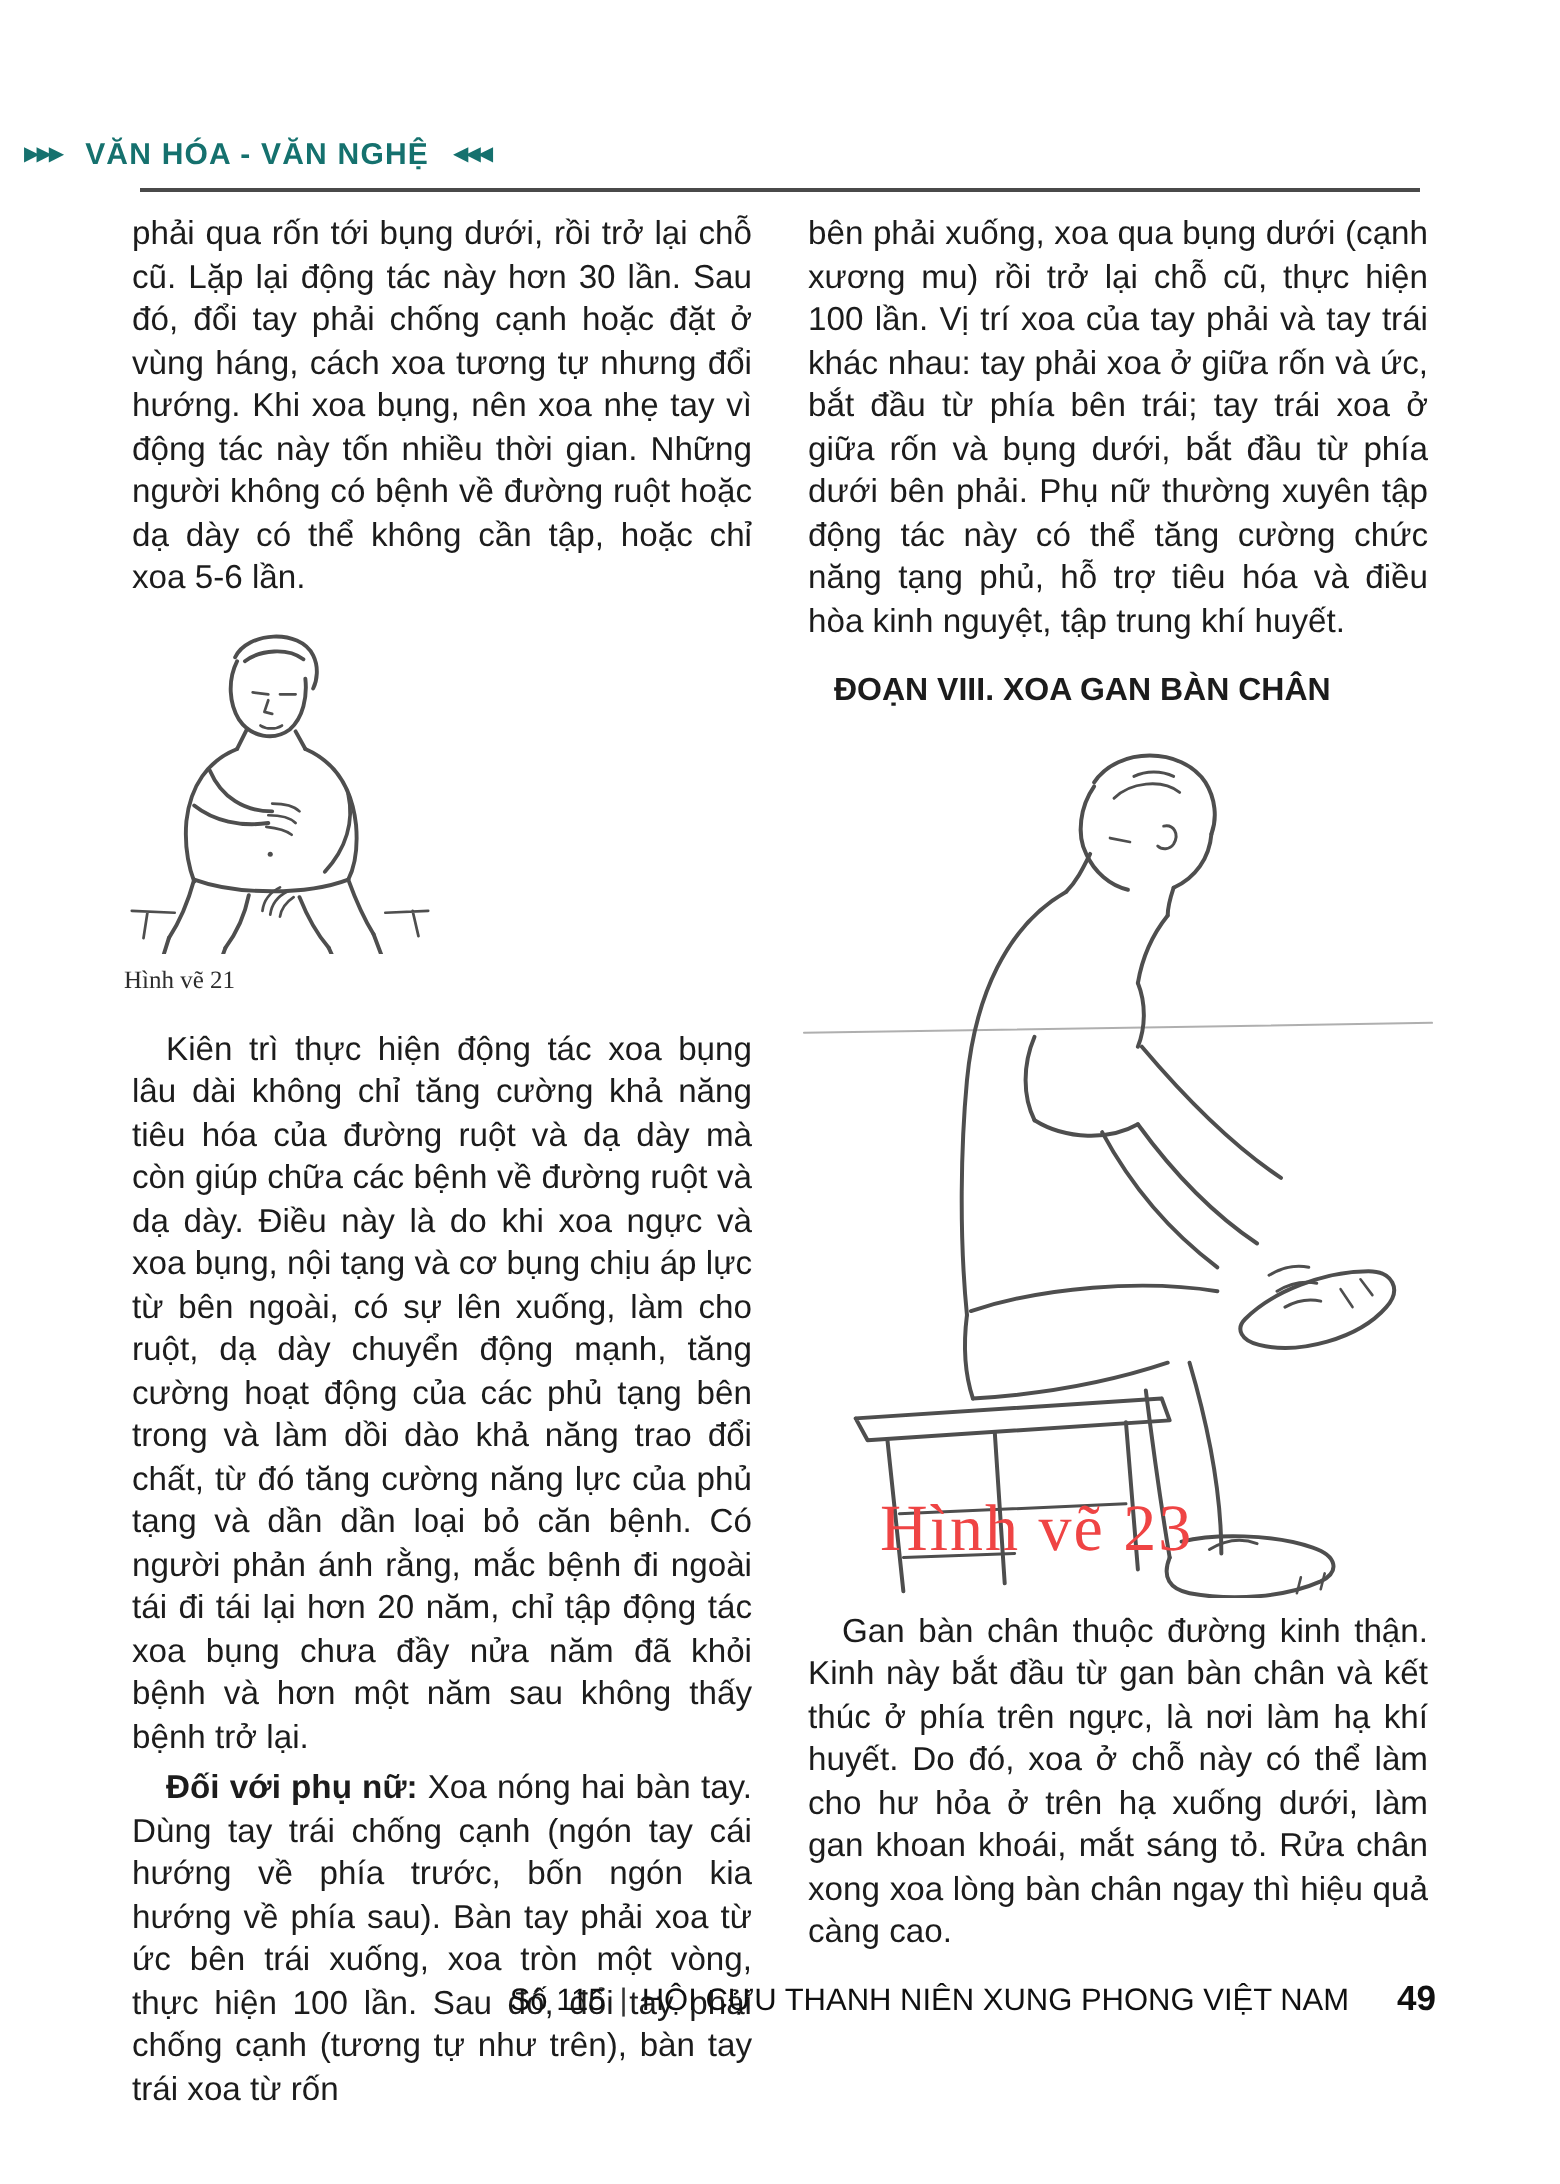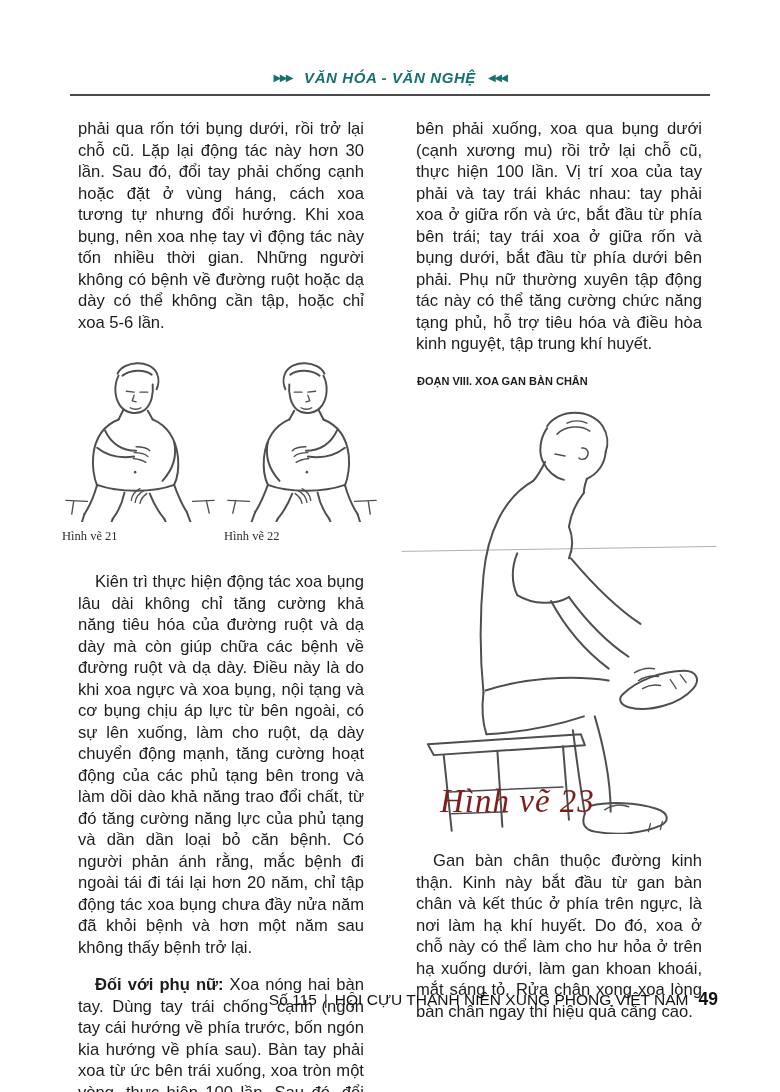--- a/index.html
+++ b/index.html
@@ -1,50 +1,50 @@
 <!DOCTYPE html>
 <html><head>
 <meta charset="utf-8">
 <style>
   html,body{margin:0;padding:0;background:#ffffff;}
   .page{position:relative;width:780px;height:1092px;background:#ffffff;overflow:hidden;
         font-family:"Liberation Sans","DejaVu Sans",sans-serif;color:#1c1c1c;}
 
   
-  .header{position:absolute;top:69px;left:0;width:100%;text-align:center;
-          color:#15716e;font-weight:bold;font-size:15px;letter-spacing:.6px;font-style:italic;}
+  .header{position:absolute;top:69px;left:0;width:100%;text-align:left;
+          color:#15716e;font-weight:bold;font-size:15px;letter-spacing:.6px;}
   .header .arrows{font-size:10px;letter-spacing:-1.5px;position:relative;top:-2px;
                   padding:0 12px;color:#15716e;}
   .header-rule{position:absolute;top:94px;left:70px;width:640px;height:2px;background:#4a4a4a;}
 
   
   .columns{position:absolute;top:102px;left:62px;width:656px;display:flex;gap:20px;}
   .col{width:318px;font-size:16.6px;line-height:21.5px;text-align:justify;}
-  .col p{margin:16px;text-indent:17px;}
+  .col p{margin:4px;text-indent:17px;}
   .col p.noindent{text-indent:0;}
   .italic{}
   .bold-lead{font-weight:bold;}
-  .section-heading{font-weight:bold;text-indent:17px;margin:14px 0 1px 0;font-size:11px;}
+  .section-heading{font-weight:bold;text-indent:17px;margin:14px 0 1px 0;font-size:16px;}
 
   
   .sk{stroke:#4e4e4e;fill:none;stroke-width:2;stroke-linecap:round;stroke-linejoin:round;}
   .figrow{display:flex;justify-content:space-between;padding:5px 0 8px 0;}
   .figure{width:156px;text-align:left;}
   .figcap{font-family:"Liberation Serif","DejaVu Serif",serif;font-size:12.5px;color:#2d2d2d;
           text-indent:0;margin-top:-2px;}
   .fig23wrap{position:relative;width:318px;height:438px;margin:4px 0 6px 0;}
   .fig23cap{position:absolute;left:40px;bottom:22px;
             font-family:"Liberation Serif","DejaVu Serif",serif;
-            font-size:33px;color:#7f1d1d;letter-spacing:1px;font-style:italic;}
+            font-size:33px;color:#ef4444;letter-spacing:1px;}
 
   
   .footer{position:absolute;top:989px;left:0;width:718px;text-align:right;
           font-size:15.5px;color:#101010;white-space:nowrap;}
   .footer .sep{padding:0 7px;font-weight:300;color:#333;}
-  .footer .pageno{font-weight:bold;font-size:17.5px;margin-left:10px;}
+  .footer .pageno{font-weight:bold;font-size:17.5px;margin-left:24px;}
 </style>
 </head>
 <body>
 
 <div class="page">
 
   <div class="header">
     <span class="arrows">▶▶▶</span><span>VĂN HÓA - VĂN NGHỆ</span><span class="arrows">◀◀◀</span>
   </div>
   <div class="header-rule"></div>
@@ -78,26 +78,20 @@
                 <path d="M36,134 c-3,11 -7,21 -13,30"></path>
                 <path d="M115,134 c4,11 8,20 13,28"></path>
                 <path d="M64,142 c-2,10 -6,19 -12,27 M90,143 c4,10 9,19 15,26"></path>
                 <path d="M23,164 l-5,16 M52,169 l-4,11 M128,162 l6,16 M105,169 l5,11"></path>
                 <path d="M4,150 l22,1 M134,151 l22,-1 M12,151 l-2,13 M148,150 l3,13" stroke-width="1.4"></path>
               </g>
             </defs>
             <use href="#seated-man"></use>
           </svg>
           <div class="figcap">Hình vẽ 21</div>
-        </div>
-        <div class="figure">
-          <svg width="156" height="168" viewBox="0 0 160 172">
-            <use href="#seated-man" transform="translate(160,0) scale(-1,1)"></use>
-          </svg>
-          <div class="figcap">Hình vẽ 22</div>
         </div>
       </div>
 
       <p class="italic noindent" style="text-indent:17px;">Kiên trì thực hiện động tác xoa bụng lâu dài không chỉ tăng cường khả năng tiêu hóa của đường ruột và dạ dày mà còn giúp chữa các bệnh về đường ruột và dạ dày. Điều này là do khi xoa ngực và xoa bụng, nội tạng và cơ bụng chịu áp lực từ bên ngoài, có sự lên xuống, làm cho ruột, dạ dày chuyển động mạnh, tăng cường hoạt động của các phủ tạng bên trong và làm dồi dào khả năng trao đổi chất, từ đó tăng cường năng lực của phủ tạng và dần dần loại bỏ căn bệnh. Có người phản ánh rằng, mắc bệnh đi ngoài tái đi tái lại hơn 20 năm, chỉ tập động tác xoa bụng chưa đầy nửa năm đã khỏi bệnh và hơn một năm sau không thấy bệnh trở lại.</p>
       <p><span class="bold-lead">Đối với phụ nữ:</span><span> Xoa nóng hai bàn tay. Dùng tay trái chống cạnh (ngón tay cái hướng về phía trước, bốn ngón kia hướng về phía sau). Bàn tay phải xoa từ ức bên trái xuống, xoa tròn một vòng, thực hiện 100 lần. Sau đó, đổi tay phải chống cạnh (tương tự như trên), bàn tay trái xoa từ rốn</span></p>
     </div>
 
     <div class="col">
       <p class="noindent">bên phải xuống, xoa qua bụng dưới (cạnh xương mu) rồi trở lại chỗ cũ, thực hiện 100 lần. Vị trí xoa của tay phải và tay trái khác nhau: tay phải xoa ở giữa rốn và ức, bắt đầu từ phía bên trái; tay trái xoa ở giữa rốn và bụng dưới, bắt đầu từ phía dưới bên phải. Phụ nữ thường xuyên tập động tác này có thể tăng cường chức năng tạng phủ, hỗ trợ tiêu hóa và điều hòa kinh nguyệt, tập trung khí huyết.</p>
       <div class="section-heading">ĐOẠN VIII. XOA GAN BÀN CHÂN</div>

